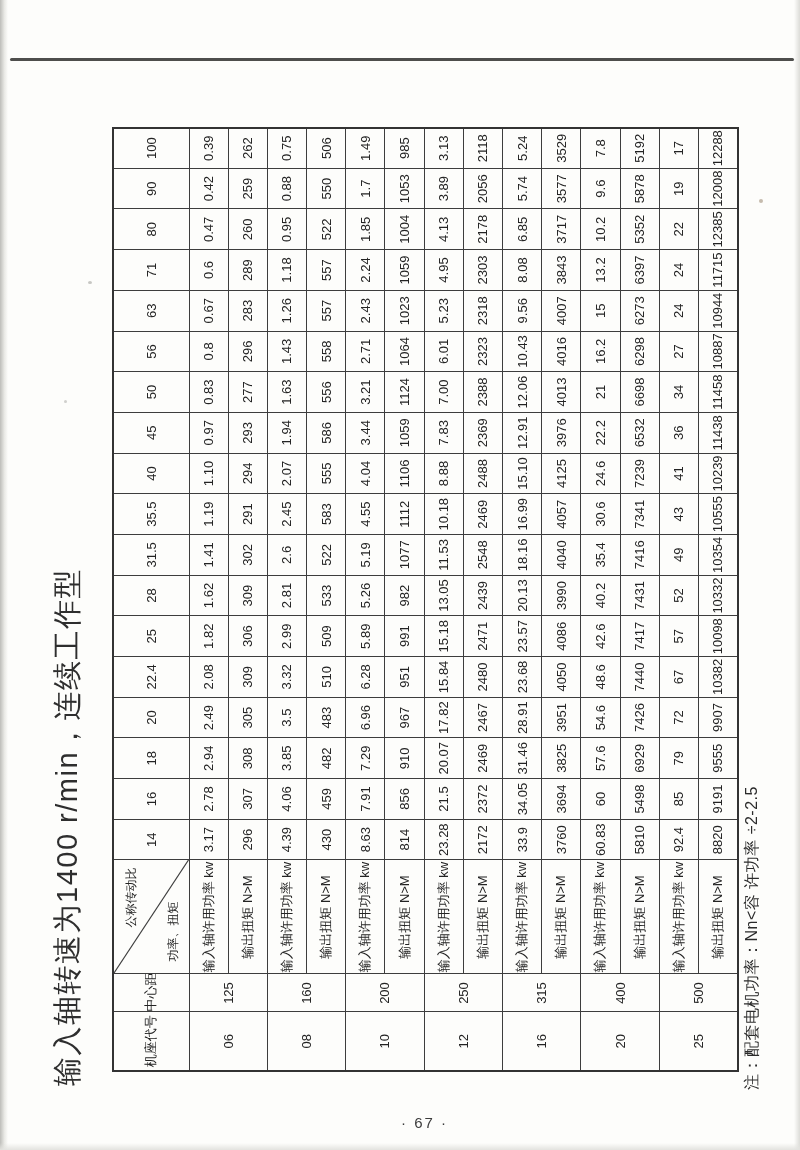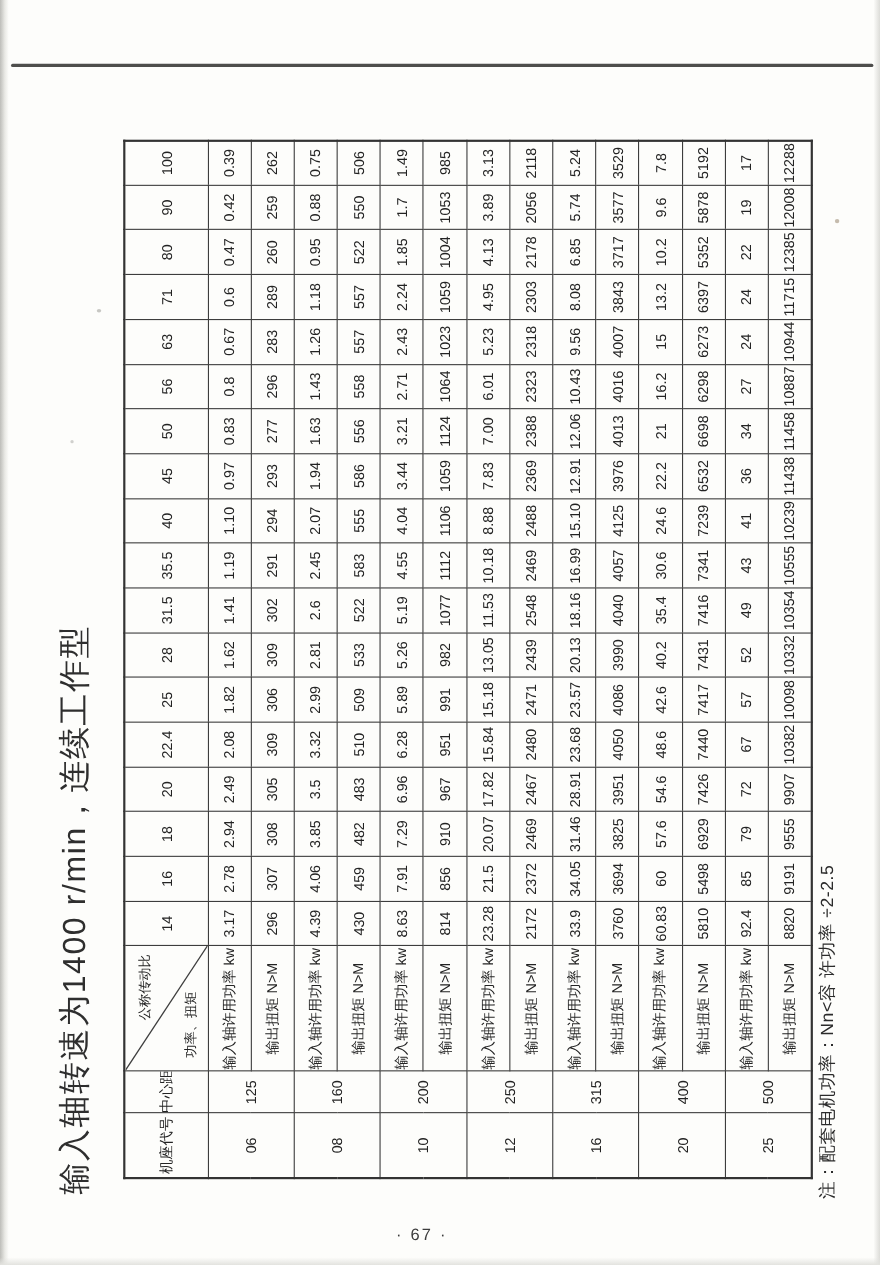--- a/index.html
+++ b/index.html
@@ -50,21 +50,21 @@
   .rowlab { font-size:12px; }
   .hcorner { position:relative; }
   .diag { position:absolute; left:0; top:0; width:100%; height:100%; }
   .c-tr { position:absolute; top:9px; right:7px; font-size:12px; color:#232323; }
   .c-bl { position:absolute; bottom:7px; left:12px; font-size:12px; color:#232323; }
   .note {
     position:absolute; left:60px; top:742px;
     font-size:16px; letter-spacing:0.5px; color:#2b2b2b; white-space:nowrap;
   }
   .pageno {
-    position:absolute; left:360px; top:1114px;
+    position:absolute; left:401px; top:1114px;
     font-size:15px; letter-spacing:2px; color:#3c3c3c;
   }
   .speck { position:absolute; border-radius:50%; }
   .sp1 { left:88px; top:281px; width:4px; height:3px; background:#9a9a96; opacity:.55; }
   .sp2 { left:64px; top:400px; width:3px; height:3px; background:#a3a39f; opacity:.5; }
   .sp3 { left:759px; top:199px; width:4px; height:4px; background:#a89882; opacity:.65; }
 </style>
 </head>
 <body>
 

